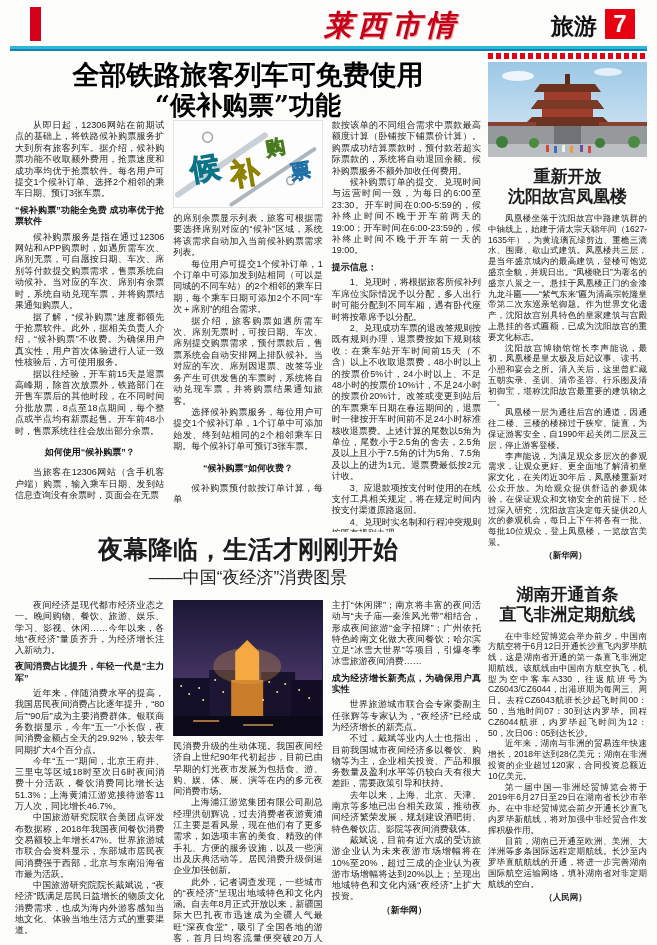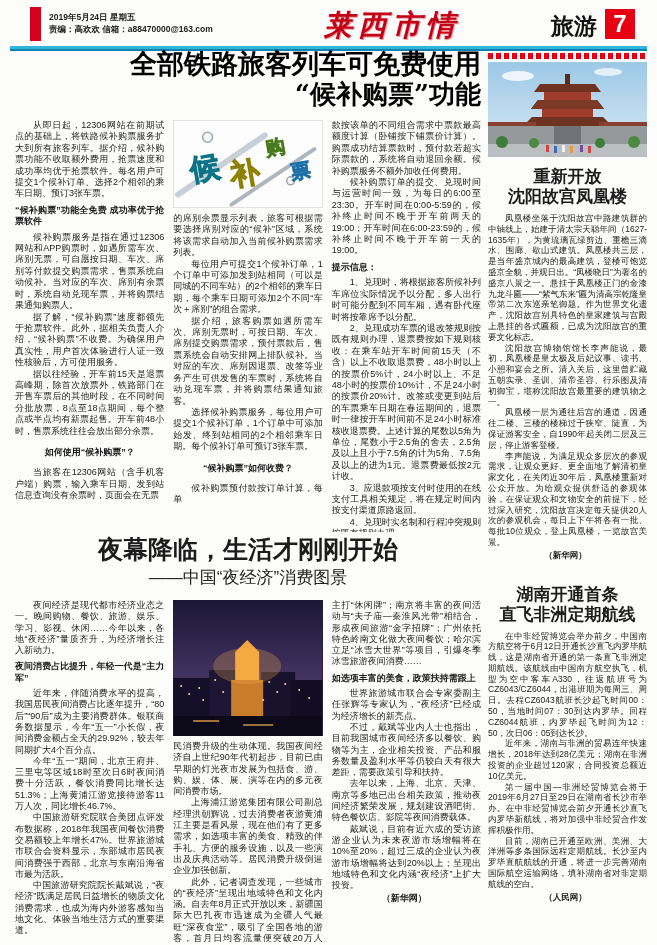--- a/index.html
+++ b/index.html
@@ -17,21 +17,21 @@
   .hdr-rule{position:absolute;left:10px;right:10px;top:46px;height:3px;background:#2fb6d9;border-bottom:2px solid #0d82b5;}
   .sb-deco{position:absolute;left:488px;top:53px;width:159px;height:6px;
            background:repeating-linear-gradient(90deg,#e60012 0 5px,#fff 5px 8px);}
   
   .p{margin:0;text-indent:2em;text-align:justify;}
   .cont{text-indent:0;}
   .colhead{font-weight:bold;margin:5px 0 4px;text-align:justify;}
   .colhead.center{text-align:center;margin:10px 0 9px;}
   .byline{margin:2px 0 0;text-align:center;font-weight:bold;padding-right:4px;text-indent:0;}
   
-  .a1-head{position:absolute;left:15px;top:48px;width:466px;text-align:right;font-weight:bold;
+  .a1-head{position:absolute;left:15px;top:59px;width:466px;text-align:center;font-weight:bold;
            font-family:"DejaVu Serif","Liberation Serif",serif;color:#000;}
   .a1-head .l1{font-size:27px;line-height:31px;}
   .a1-head .l2{font-size:26px;line-height:30px;}
   .a1-body{position:absolute;left:15px;top:120px;width:466px;height:412px;display:flex;gap:9px;overflow:hidden;
            font-size:9px;line-height:11.4px;}
   .a1-body .col{flex:1;min-width:0;}
   .a1-img{width:100%;height:88px;margin:0 0 5px;border:1px solid #e3e3e3;box-sizing:border-box;background:#fff;}
   
   .a2-headwrap{position:absolute;left:15px;top:538px;width:466px;text-align:center;}
   .a2-h{font-size:25px;line-height:28px;font-weight:bold;font-family:Liberation Mono, monospace;margin:0;}
@@ -48,24 +48,20 @@
         font-family:"DejaVu Serif","Liberation Serif",serif;}
   .sb-gap{height:14px;}
   svg{display:block;}
 </style>
 </head>
 <body>
 
 <div class="page">
 
   <div class="hdr-redblock"></div>
-  <div class="hdr-meta">
-    <div>2019年5月24日 星期五</div>
-    <div>责编：高欢欢  信箱：a88470000@163.com</div>
-  </div>
   <div class="masthead">莱西市情</div>
   <div class="section-label">旅游</div>
   <div class="pagenum-box">7</div>
   <div class="hdr-rule"></div>
   <div class="sb-deco"></div>
 
   <div class="a1-head">
     <div class="l1">全部铁路旅客列车可免费使用</div>
     <div class="l2">“候补购票”功能</div>
   </div>
@@ -167,21 +163,21 @@
           <rect x="20" y="120" width="26" height="2" fill="#e89a4f" opacity="0.7"></rect>
           <rect x="70" y="124" width="30" height="2" fill="#f2b55e" opacity="0.6"></rect>
         </svg>
       </div>
       <p class="p cont">民消费升级的生动体现。我国夜间经济自上世纪90年代初起步，目前已由早期的灯光夜市发展为包括食、游、购、娱、体、展、演等在内的多元夜间消费市场。</p>
       <p class="p">上海浦江游览集团有限公司副总经理洪朝辉说，过去消费者夜游黄浦江主要是看风景，现在他们有了更多需求，如选项丰富的美食、精致的伴手礼、方便的服务设施，以及一些演出及庆典活动等。居民消费升级倒逼企业加强创新。</p>
       <p class="p">此外，记者调查发现，一些城市的“夜经济”呈现出地域特色和文化内涵。自去年8月正式开放以来，新疆国际大巴扎夜市迅速成为全疆人气最旺“深夜食堂”，吸引了全国各地的游客，首月日均客流量便突破20万人次。成都“夜经济”</p>
     </div>
     <div class="col">
       <p class="p cont">主打“休闲牌”；南京将丰富的夜间活动与“夫子庙—秦淮风光带”相结合，形成夜间旅游“金字招牌”；广州依托特色岭南文化做大夜间餐饮；哈尔滨立足“冰雪大世界”等项目，引爆冬季冰雪旅游夜间消费……</p>
-      <p class="colhead">如选项丰富的美食，政策扶持需跟上</p>
+      <p class="colhead">成为经济增长新亮点，为确保用户真实性</p>
       <p class="p">世界旅游城市联合会专家委副主任张辉等专家认为，“夜经济”已经成为经济增长的新亮点。</p>
       <p class="p">不过，戴斌等业内人士也指出，目前我国城市夜间经济多以餐饮、购物等为主，企业相关投资、产品和服务数量及盈利水平等仍较白天有很大差距，需要政策引导和扶持。</p>
       <p class="p">去年以来，上海、北京、天津、南京等多地已出台相关政策，推动夜间经济繁荣发展，规划建设酒吧街、特色餐饮店、影院等夜间消费载体。</p>
       <p class="p">戴斌说，目前有近六成的受访旅游企业认为未来夜游市场增幅将在10%至20%，超过三成的企业认为夜游市场增幅将达到20%以上；呈现出地域特色和文化内涵“夜经济”上扩大投资。</p>
       <p class="byline">（新华网）</p>
     </div>
   </div>
 
   <div class="sidebar">
     <div class="sb-photo">

